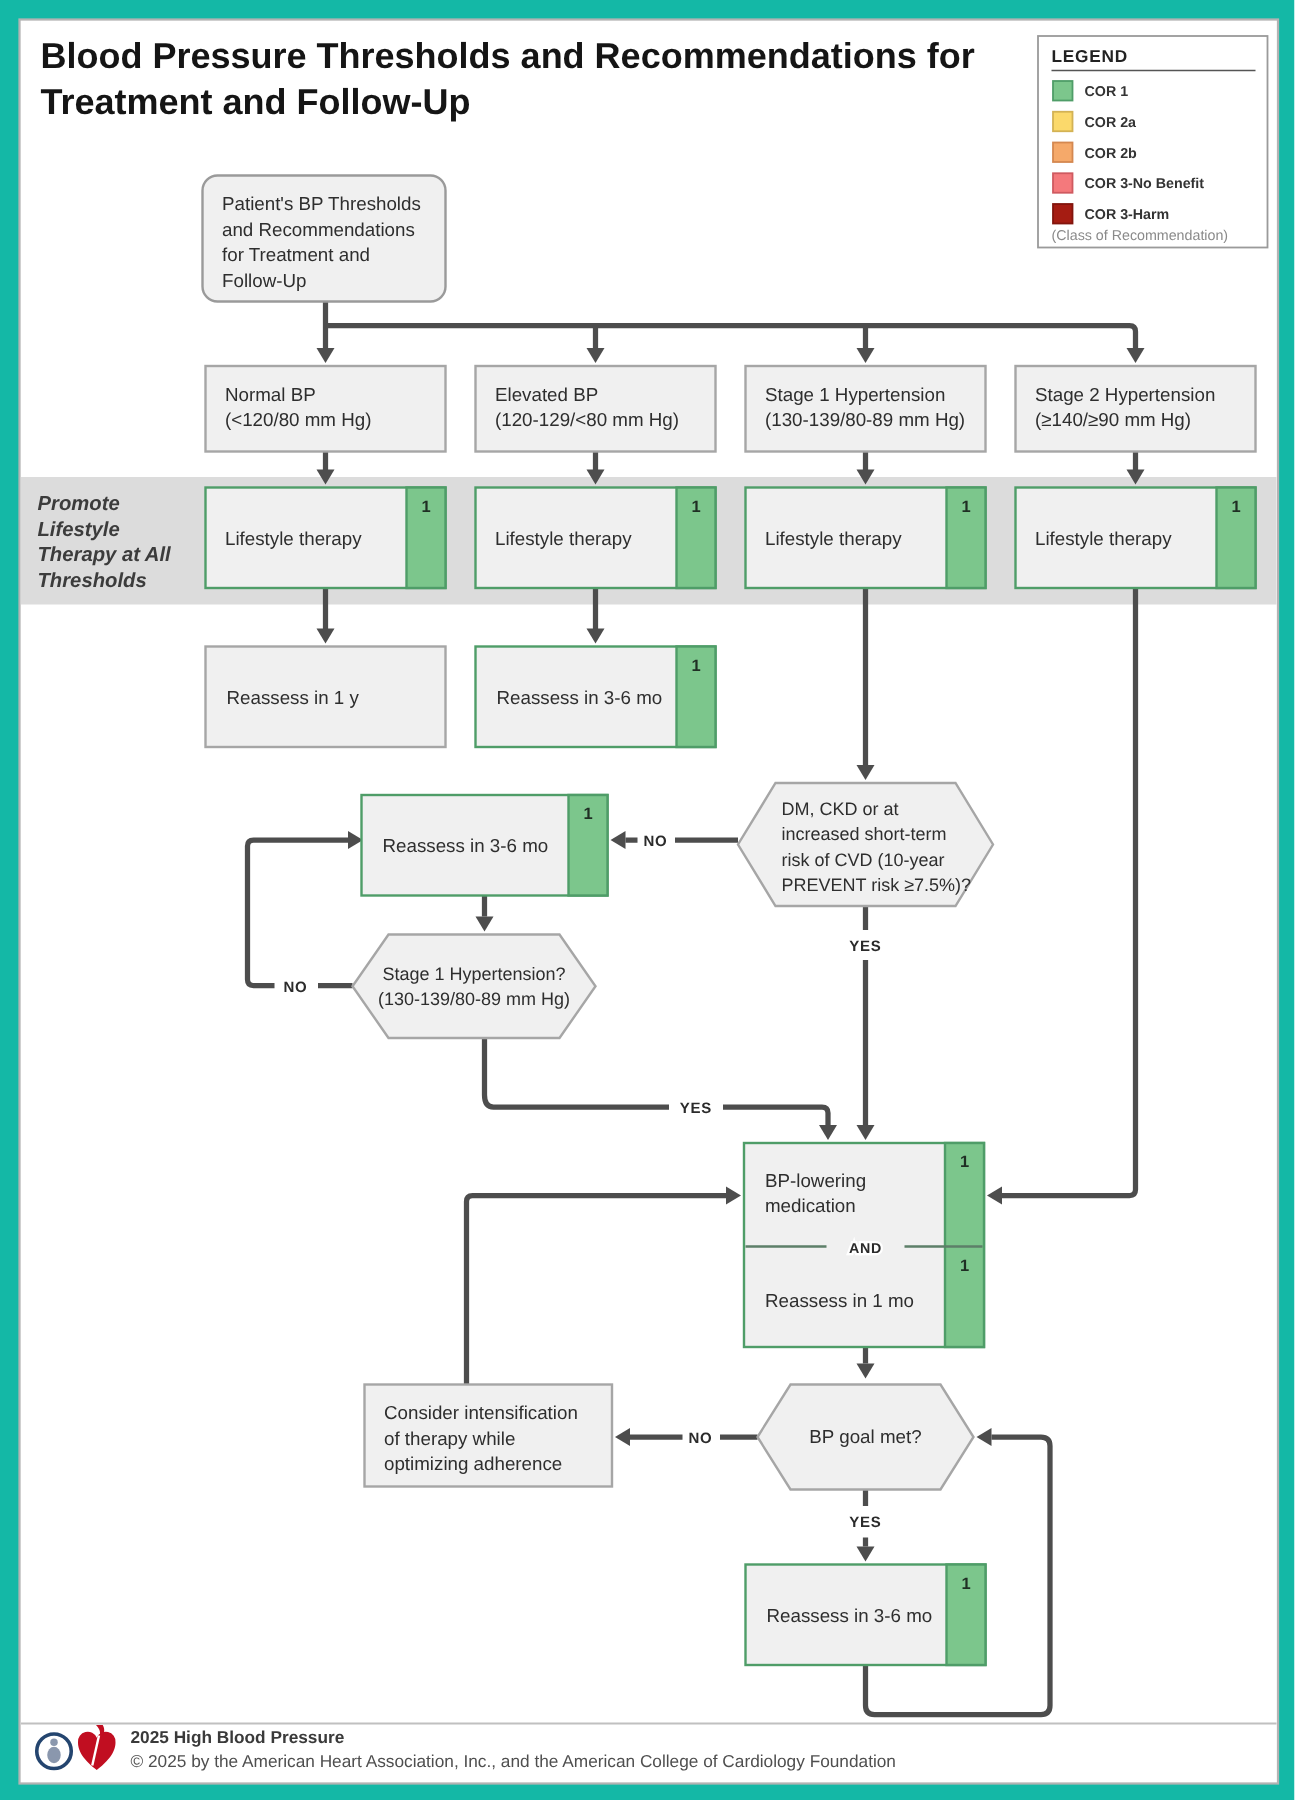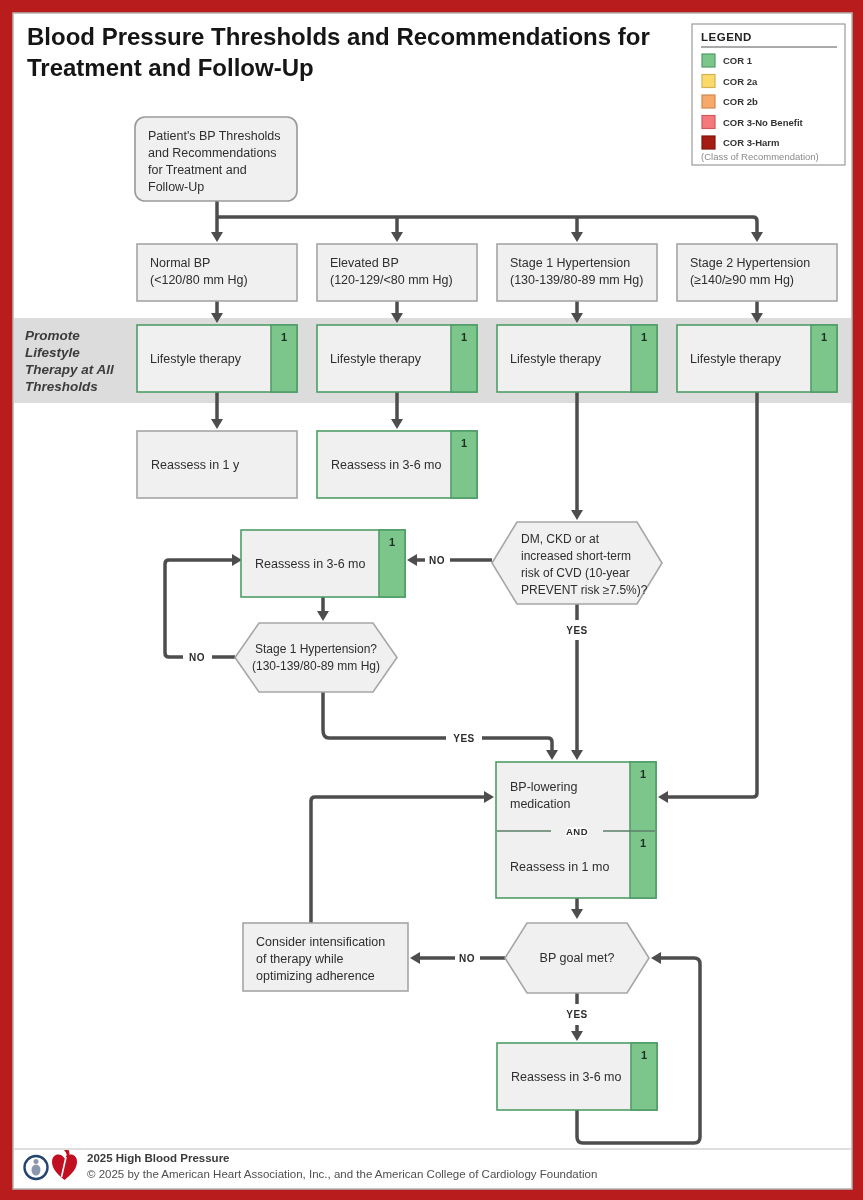--- a/index.html
+++ b/index.html
@@ -1,16 +1,16 @@
 <!DOCTYPE html>
 <html><head>
 <meta charset="utf-8">
 <style>
   html,body{margin:0;padding:0;background:#ffffff;}
-  .page{width:863px;height:1200px;position:relative;background:#b91c1c;}
+  .page{width:863px;height:1200px;position:relative;background:#14b8a6;}
   svg{display:block;}
   text{font-family:"Liberation Sans",sans-serif;fill:#2e2e2e;}
   .title-line{font-size:24px;font-weight:bold;fill:#151515;}
   .box{fill:#f0f0f0;stroke:#a6a6a6;stroke-width:1.6;}
   .gbox{fill:#f0f0f0;stroke:#4f9d68;stroke-width:1.6;}
   .stripe{stroke:#4f9d68;stroke-width:1.6;}
   .hex{fill:#f0f0f0;stroke:#a6a6a6;stroke-width:1.6;}
   .rootbox{fill:#f0f0f0;stroke:#9a9a9a;stroke-width:1.6;}
   .flow{fill:none;stroke:#4d4d4d;stroke-width:3.5;}
   .ah{fill:#4d4d4d;stroke:none;}

